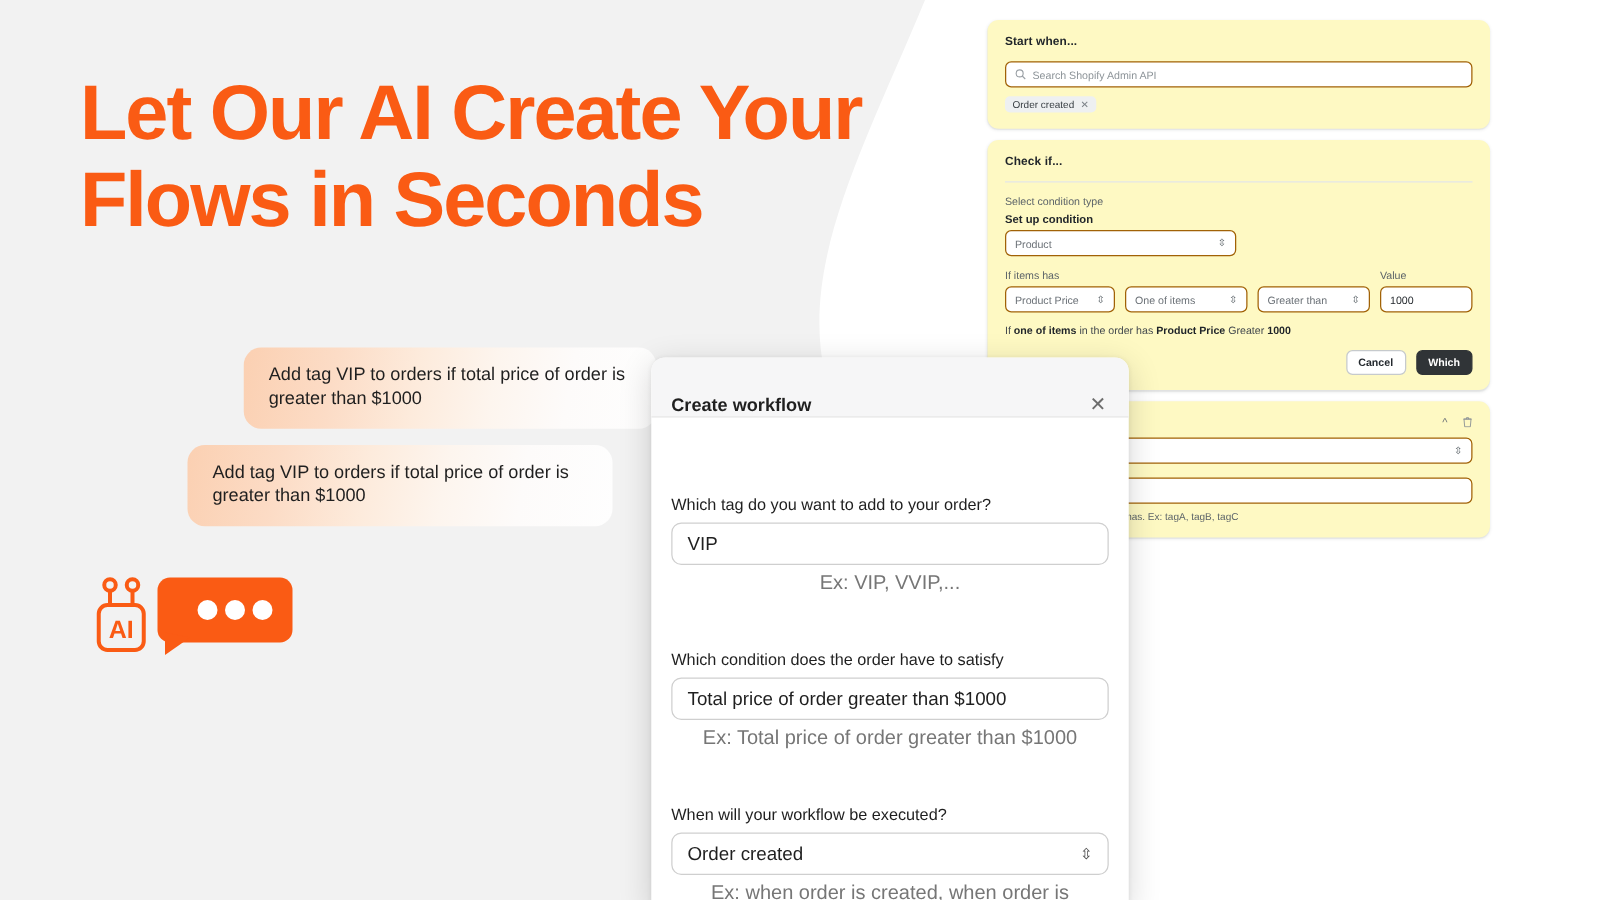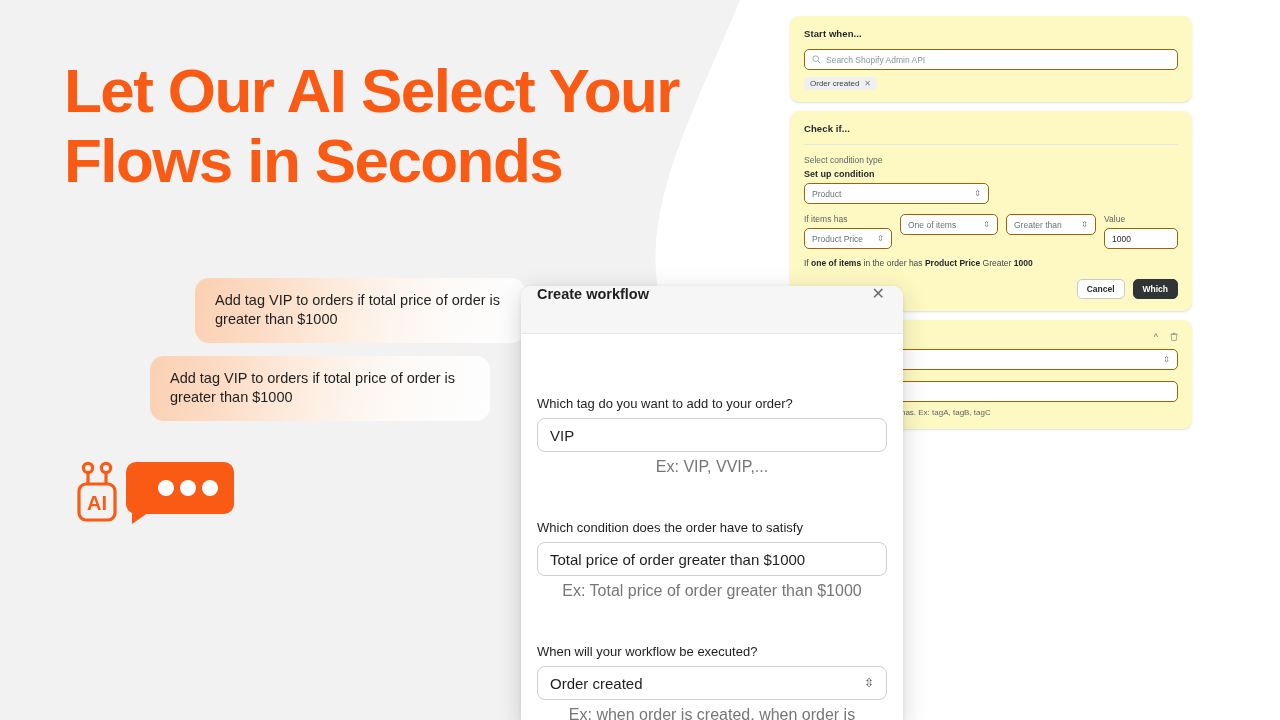--- a/index.html
+++ b/index.html
@@ -141,20 +141,21 @@
     padding: 2px 6px;
     font-size: 8px;
     color: #3c4247;
     margin-top: 7px;
   }
   .chip .x { color: #7c8287; font-size: 8px; }
 
   .row-fields {
     display: flex;
     gap: 8px;
+    align-items: flex-end;
   }
   .col-a { width: 88px; }
   .col-b { width: 98px; }
   .col-c { width: 90px; }
   .col-d { flex: 1; }
 
   .summary {
     font-size: 8.5px;
     color: #42484d;
     margin-top: 9px;
@@ -204,21 +205,21 @@
     background: #ffffff;
     border-radius: 11px 11px 0 0;
     box-shadow: 0 6px 26px rgba(0,0,0,0.16), 0 1px 4px rgba(0,0,0,0.08);
     overflow: hidden;
   }
   .modal-header {
     height: 48px;
     background: #f6f6f7;
     border-bottom: 1px solid #e7e7e8;
     display: flex;
-    align-items: flex-start;
+    align-items: flex-end;
     padding: 0 18px 0 16px;
   }
   .modal-title {
     font-size: 14.5px;
     font-weight: bold;
     color: #1f1f1f;
     flex: 1;
   }
   .modal-close {
     color: #6d6d6d;
@@ -284,21 +285,21 @@
 </style>
 </head>
 <body>
 
 <div id="stage">
 
   <svg class="bg-blob" viewBox="0 0 1280 720" preserveAspectRatio="none">
     <path d="M0,0 L740,0 C690,120 640,210 660,300 C680,390 790,430 850,500 C905,565 880,650 810,720 L0,720 Z" fill="#f2f2f2"></path>
   </svg>
 
-  <div class="headline">Let Our AI Select Your
+  <div class="headline">Let Our AI Create Your
 Flows in Seconds</div>
 
   <div class="bubble bubble-1">Add tag VIP to orders if total price of order is greater than $1000</div>
   <div class="bubble bubble-2">Add tag VIP to orders if total price of order is greater than $1000</div>
 
   <div class="ai-logo">
     <svg width="180" height="70" viewBox="0 0 180 70">
 
       <g fill="none" stroke="#FA5B14" stroke-width="3.2">
         <rect x="9" y="26" width="36" height="36" rx="7"></rect>

